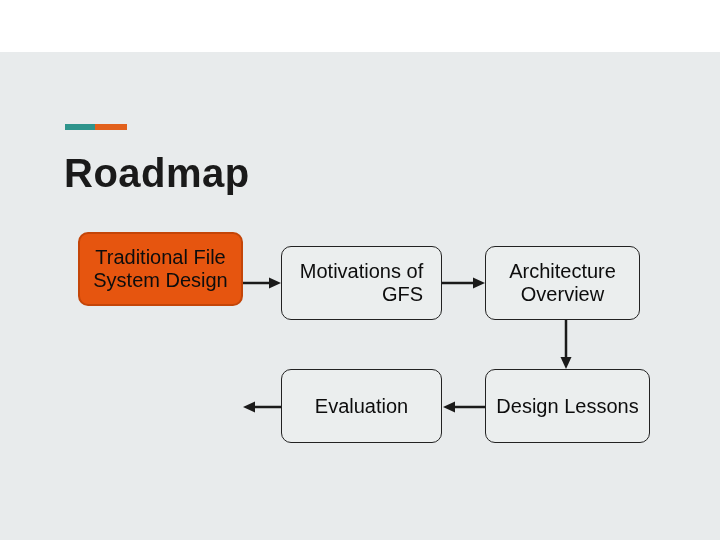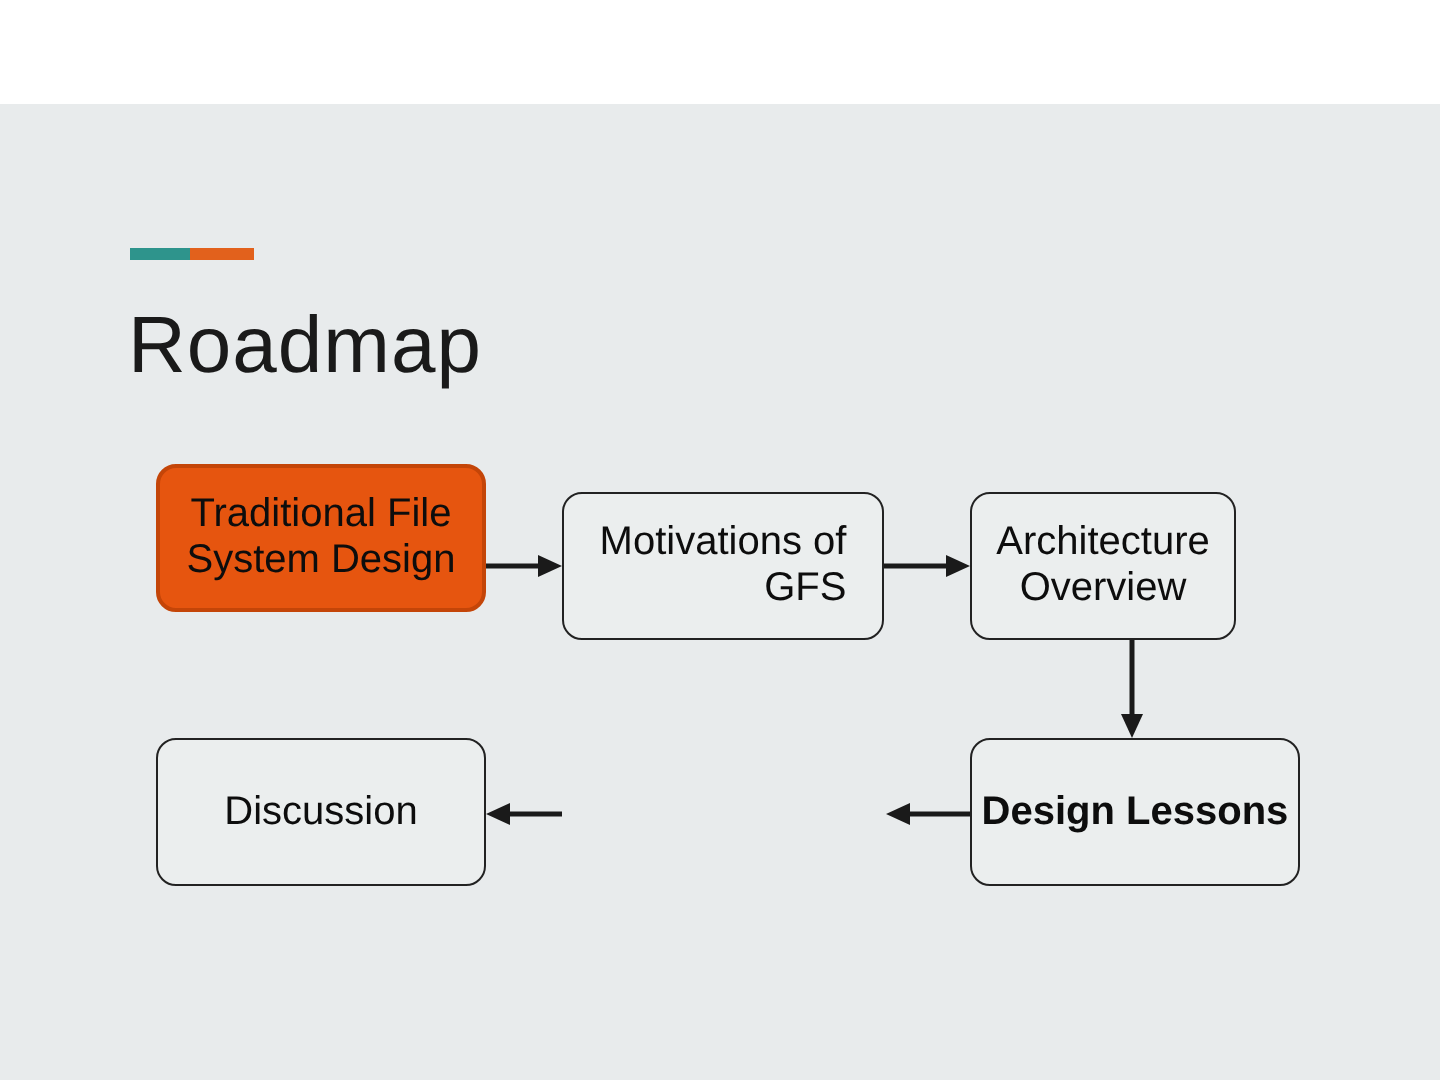--- a/index.html
+++ b/index.html
@@ -35,21 +35,21 @@
   }
   .accent-bar .seg-teal   { width: 30px; height: 6px; background: var(--accent-teal, #2e948c); }
   .accent-bar .seg-orange { width: 32px; height: 6px; background: var(--accent-orange, #e2611c); }
   .slide-title {
     position: absolute;
     left: 64px;
     top: 151px;
     margin: 0;
     font-size: 40px;
     line-height: 44px;
-    font-weight: normal;
+    font-weight: bold;
     letter-spacing: 0.5px;
     color: var(--title-text, #1a1a1a);
   }
   .arrows {
     position: absolute;
     left: 0;
     top: 0;
     width: 720px;
     height: 540px;
     pointer-events: none;
@@ -72,24 +72,24 @@
     line-height: 23px;
     color: var(--text, #0d0d0d);
     white-space: pre-line;
   }
   .node.highlight {
     background: var(--highlight-fill, #e6550f);
     border: 2.5px solid var(--highlight-border, #c44508);
   }
   .n0 { left: 78px;  top: 232px; width: 165px; height: 74px; }
   .n1 { left: 281px; top: 246px; width: 161px; height: 74px; text-align: right; }
-  .n2 { left: 485px; top: 246px; width: 133px; height: 74px; }
+  .n2 { left: 485px; top: 246px; width: 155px; height: 74px; }
   .n3 { left: 78px;  top: 369px; width: 165px; height: 74px; }
   .n4 { left: 281px; top: 369px; width: 161px; height: 74px; }
-  .n5 { left: 485px; top: 369px; width: 165px; height: 74px; font-weight: bold; }
+  .n5 { left: 485px; top: 369px; width: 165px; height: 74px; }
 </style>
 </head>
 <body>
 
 <div class="page">
   <div class="slide"></div>
 
   <div class="accent-bar">
     <span class="seg-teal"></span>
     <span class="seg-orange"></span>
@@ -125,19 +125,19 @@
 System Design</span>
   </div>
   <div class="node n1">
     <span class="label">Motivations of
 GFS</span>
   </div>
   <div class="node n2">
     <span class="label">Architecture
 Overview</span>
   </div>
-  <div class="node n3">
-    <span class="label">Discussion</span>
+  <div class="node n4">
+    <span class="label">Evaluation</span>
   </div>
   <div class="node n5">
     <span class="label">Design Lessons</span>
   </div>
 </div>
 
 </body></html>

